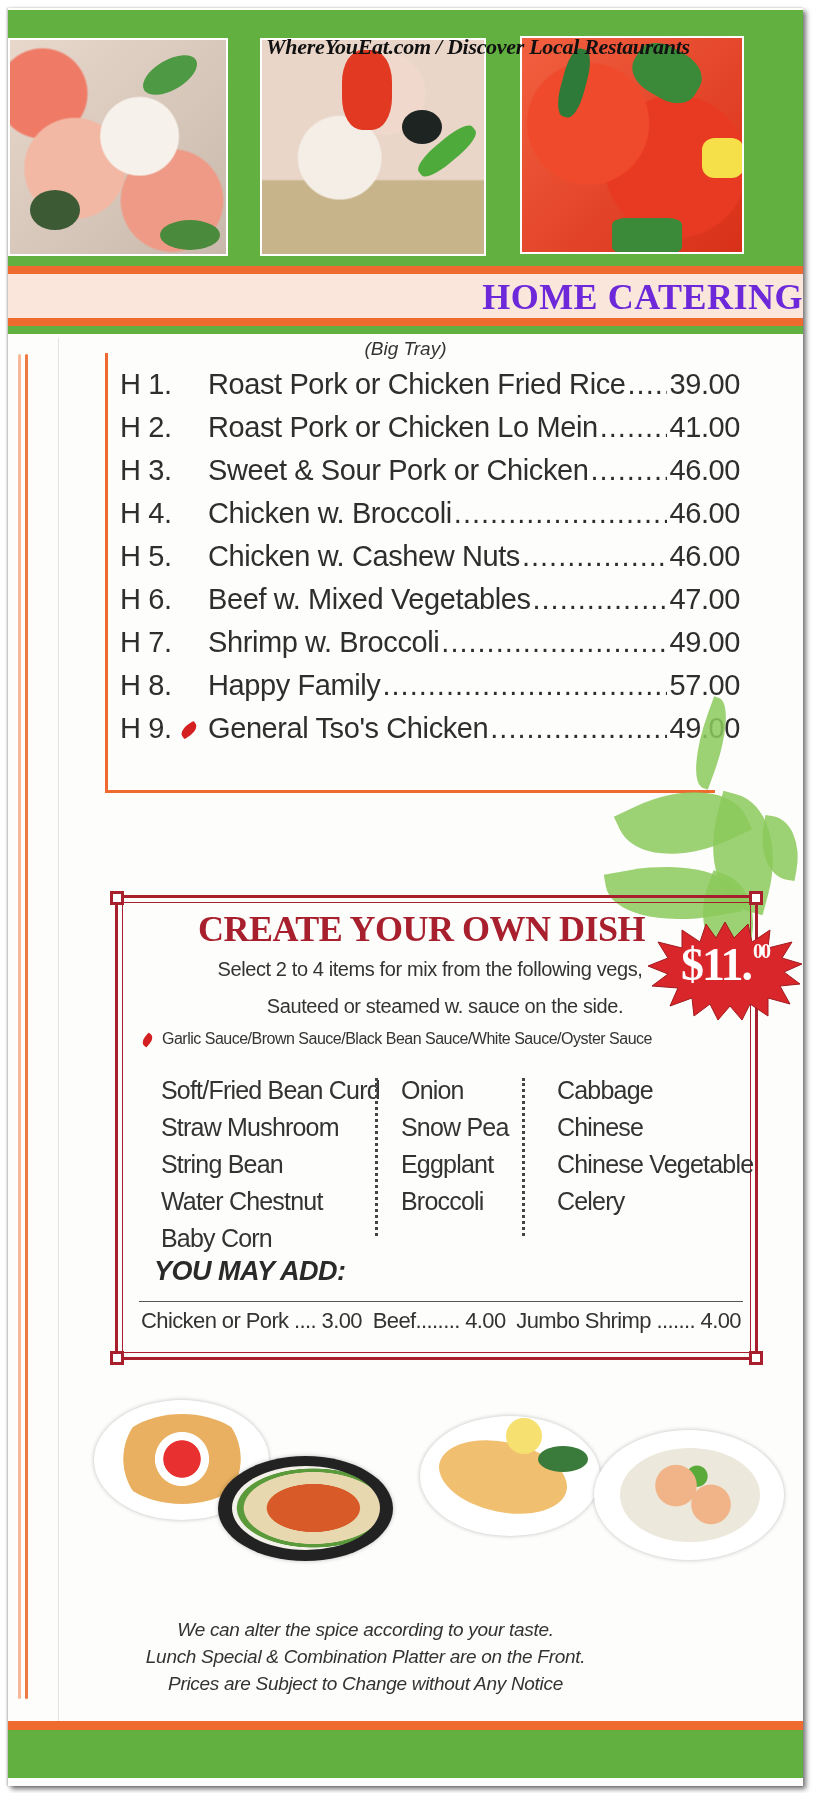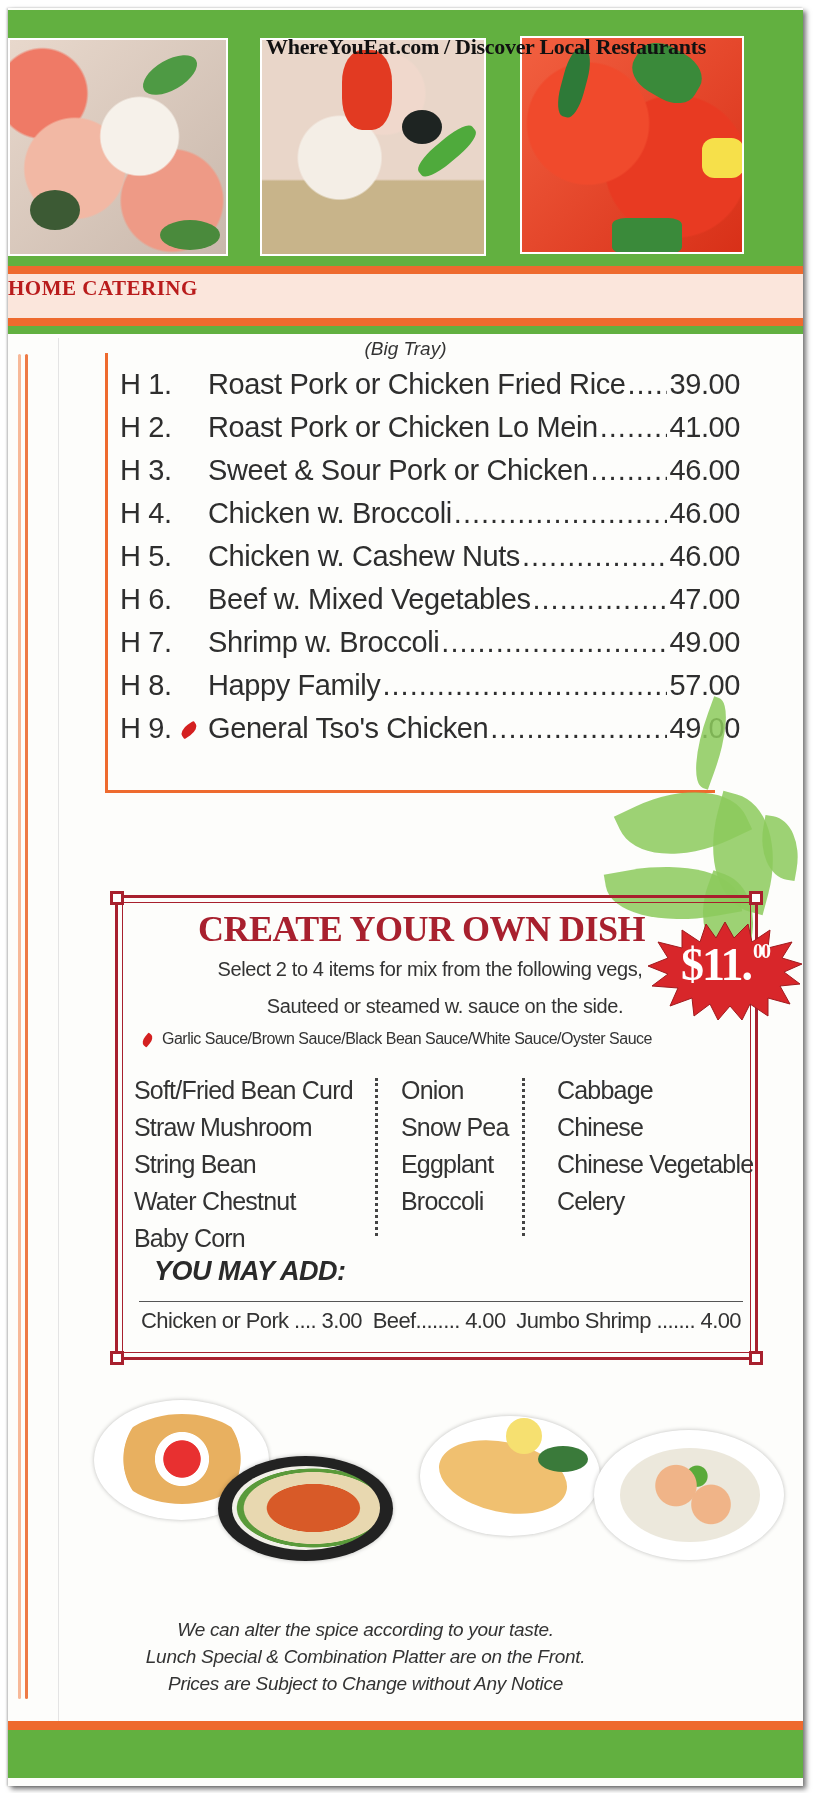--- a/index.html
+++ b/index.html
@@ -18,30 +18,30 @@
   .photo { position: absolute; top: 30px; height: 218px; border: 2px solid #fff; overflow: hidden; }
   .photo-1 { left: 0; width: 220px; }
   .photo-2 { left: 252px; width: 226px; }
   .photo-3 { left: 512px; width: 224px; top: 28px; height: 218px; }
   .ph-fill { position: absolute; inset: 0; }
   .blob { position: absolute; border-radius: 50%; }
 
   .watermark {
     position: absolute; left: 258px; top: 26px;
     font-family: "Liberation Serif", "DejaVu Serif", serif;
-    font-weight: bold; font-size: 22px; color: #111;
+    font-style: italic; font-weight: bold; font-size: 22px; color: #111;
     letter-spacing: -0.3px; white-space: nowrap; z-index: 5;
   }
 
   .orange-line-1 { position: absolute; left: 0; top: 258px; width: 795px; height: 8px; background: #ee6a2e; }
   .header-band { position: absolute; left: 0; top: 266px; width: 795px; height: 46px; background: #fbe6dc; }
   .header-title {
-    position: absolute; left: 0; width: 795px; top: 268px; text-align: left;
+    position: absolute; left: 0; width: 795px; top: 268px; text-align: right;
     font-family: "Liberation Serif", "DejaVu Serif", serif; font-weight: bold;
-    font-size: 21px; color: #b91c1c; letter-spacing: 0.5px;
+    font-size: 36px; color: #6d28d9; letter-spacing: 0.5px;
   }
   .orange-line-2 { position: absolute; left: 0; top: 310px; width: 795px; height: 8px; background: #ee6a2e; }
   .green-line-2 { position: absolute; left: 0; top: 318px; width: 795px; height: 8px; background: #62b040; }
 
   
   .left-rail-1 { position: absolute; left: 10px; top: 346px; width: 3px; height: 1345px; background: #f7b999; border-radius: 2px; }
   .left-rail-2 { position: absolute; left: 17px; top: 346px; width: 3px; height: 1345px; background: #ee7a46; border-radius: 2px; }
   .fold-line { position: absolute; left: 50px; top: 330px; width: 1px; height: 1400px; background: #e4e4e4; }
 
   .subtitle { position: absolute; left: 0; width: 795px; top: 330px; text-align: center; font-size: 19px; font-style: italic; color: #333; }
@@ -87,21 +87,21 @@
   .starburst { position: absolute; left: 638px; top: 912px; width: 158px; height: 100px; z-index: 6; }
   .star-text {
     position: absolute; left: 638px; top: 930px; width: 158px; text-align: center;
     font-family: "Liberation Serif", "DejaVu Serif", serif; font-weight: bold; font-size: 46px;
     color: #fff; z-index: 7; letter-spacing: -2px;
   }
   .star-text sup { font-size: 20px; vertical-align: 22px; margin-left: 2px; }
 
   .veg-col { position: absolute; top: 1068px; font-size: 25px; color: #333; letter-spacing: -0.8px; }
   .veg-col div { height: 37px; white-space: nowrap; }
-  .veg-col-1 { left: 126px; }
+  .veg-col-1 { left: 153px; }
   .veg-col-2 { left: 393px; }
   .veg-col-3 { left: 549px; }
   .vsep { position: absolute; top: 1070px; width: 0; height: 158px; border-left: 3px dotted #444; }
   .vsep-1 { left: 367px; }
   .vsep-2 { left: 514px; }
 
   .may-add { position: absolute; left: 146px; top: 1248px; font-size: 27px; font-weight: bold; font-style: italic; color: #2a2a2a; letter-spacing: -0.5px; }
   .add-rule { position: absolute; left: 131px; top: 1293px; width: 604px; height: 1px; background: #555; }
   .add-row { position: absolute; left: 133px; top: 1300px; width: 600px; display: flex; justify-content: space-between; font-size: 22px; color: #333; letter-spacing: -0.6px; white-space: nowrap; }
 

